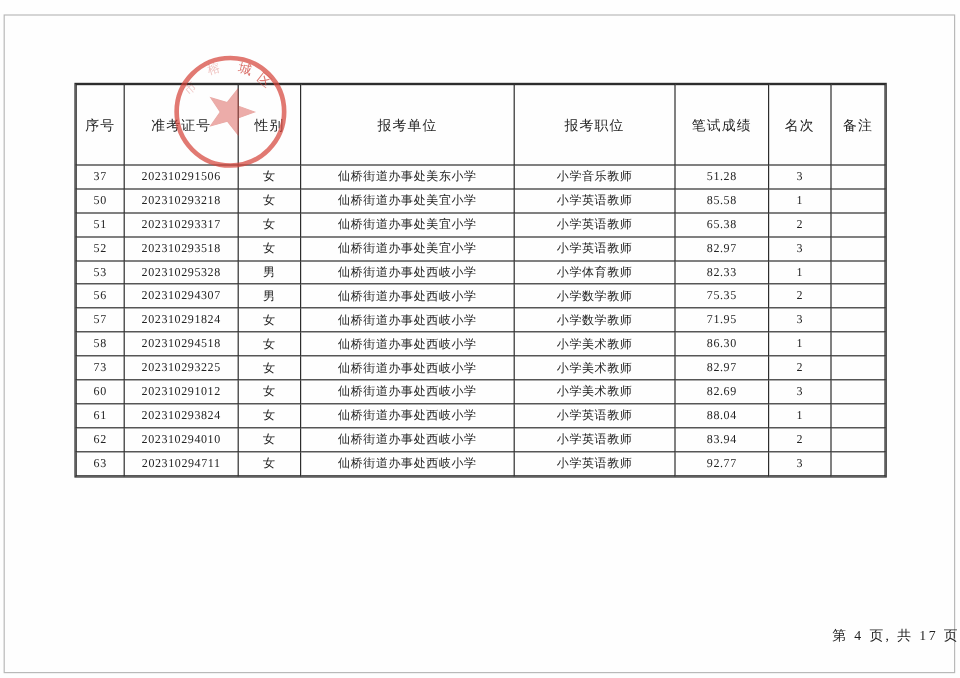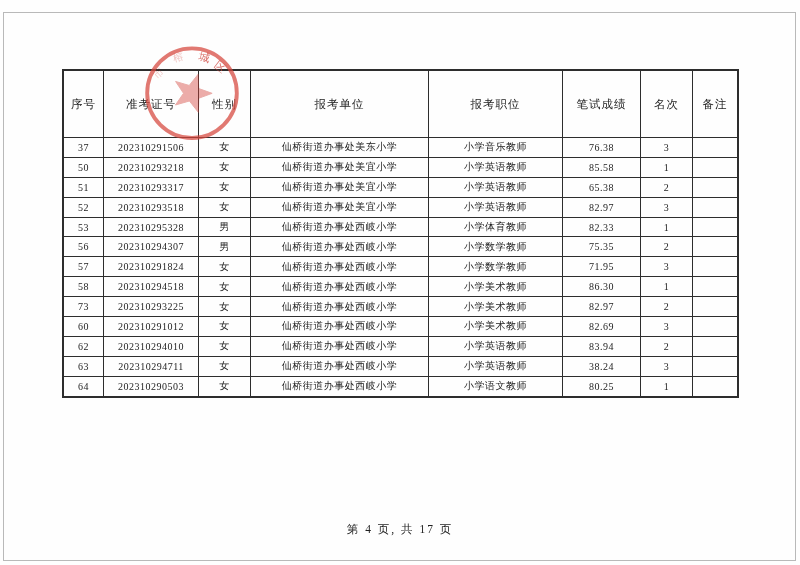--- a/index.html
+++ b/index.html
@@ -67,21 +67,21 @@
     height: 112px;
     pointer-events: none;
     z-index: 5;
     opacity: 0.88;
   }
   .footer {
     position: absolute;
     left: 0;
     top: 522px;
     width: 100%;
-    text-align: center;
+    text-align: right;
     font-size: 11.5px;
     letter-spacing: 2px;
     color: #1f1f1f;
   }
 </style>
 </head>
 <body>
 
 <div class="page">
 
@@ -110,21 +110,21 @@
           <th>备注</th>
         </tr>
     </thead>
     <tbody>
         <tr>
           <td>37</td>
           <td>202310291506</td>
           <td>女</td>
           <td>仙桥街道办事处美东小学</td>
           <td>小学音乐教师</td>
-          <td>76.38</td>
+          <td>51.28</td>
           <td>3</td>
           <td></td>
         </tr>
         <tr>
           <td>50</td>
           <td>202310293218</td>
           <td>女</td>
           <td>仙桥街道办事处美宜小学</td>
           <td>小学英语教师</td>
           <td>85.58</td>
@@ -205,47 +205,47 @@
           <td>60</td>
           <td>202310291012</td>
           <td>女</td>
           <td>仙桥街道办事处西岐小学</td>
           <td>小学美术教师</td>
           <td>82.69</td>
           <td>3</td>
           <td></td>
         </tr>
         <tr>
+          <td>61</td>
+          <td>202310293824</td>
+          <td>女</td>
+          <td>仙桥街道办事处西岐小学</td>
+          <td>小学英语教师</td>
+          <td>88.04</td>
+          <td>1</td>
+          <td></td>
+        </tr>
+        <tr>
           <td>62</td>
           <td>202310294010</td>
           <td>女</td>
           <td>仙桥街道办事处西岐小学</td>
           <td>小学英语教师</td>
           <td>83.94</td>
           <td>2</td>
           <td></td>
         </tr>
         <tr>
           <td>63</td>
           <td>202310294711</td>
           <td>女</td>
           <td>仙桥街道办事处西岐小学</td>
           <td>小学英语教师</td>
-          <td>38.24</td>
-          <td>3</td>
-          <td></td>
-        </tr>
-        <tr>
-          <td>64</td>
-          <td>202310290503</td>
-          <td>女</td>
-          <td>仙桥街道办事处西岐小学</td>
-          <td>小学语文教师</td>
-          <td>80.25</td>
-          <td>1</td>
+          <td>92.77</td>
+          <td>3</td>
           <td></td>
         </tr>
       </tbody>
   </table>
 
   <svg class="seal" viewBox="0 0 130 130">
     <circle cx="65" cy="64" r="52" fill="none" stroke="#d6453c" stroke-width="4.5" opacity="0.82"></circle>
     <path d="M65 41 L70.8 56.5 L87.3 57 L74.3 67.2 L79 83 L65 73.6 L51 83 L55.7 67.2 L42.7 57 L59.2 56.5 Z" fill="#d6453c" opacity="0.5" stroke="#cf4038" stroke-width="1" transform="rotate(18 65 64)"></path>
     <text x="72" y="25" font-size="13" fill="#cf4038" opacity="0.85" transform="rotate(14 72 25)" font-family="Liberation Serif, serif">城</text>
     <text x="90" y="33" font-size="13" fill="#cf4038" opacity="0.8" transform="rotate(38 90 33)" font-family="Liberation Serif, serif">区</text>

